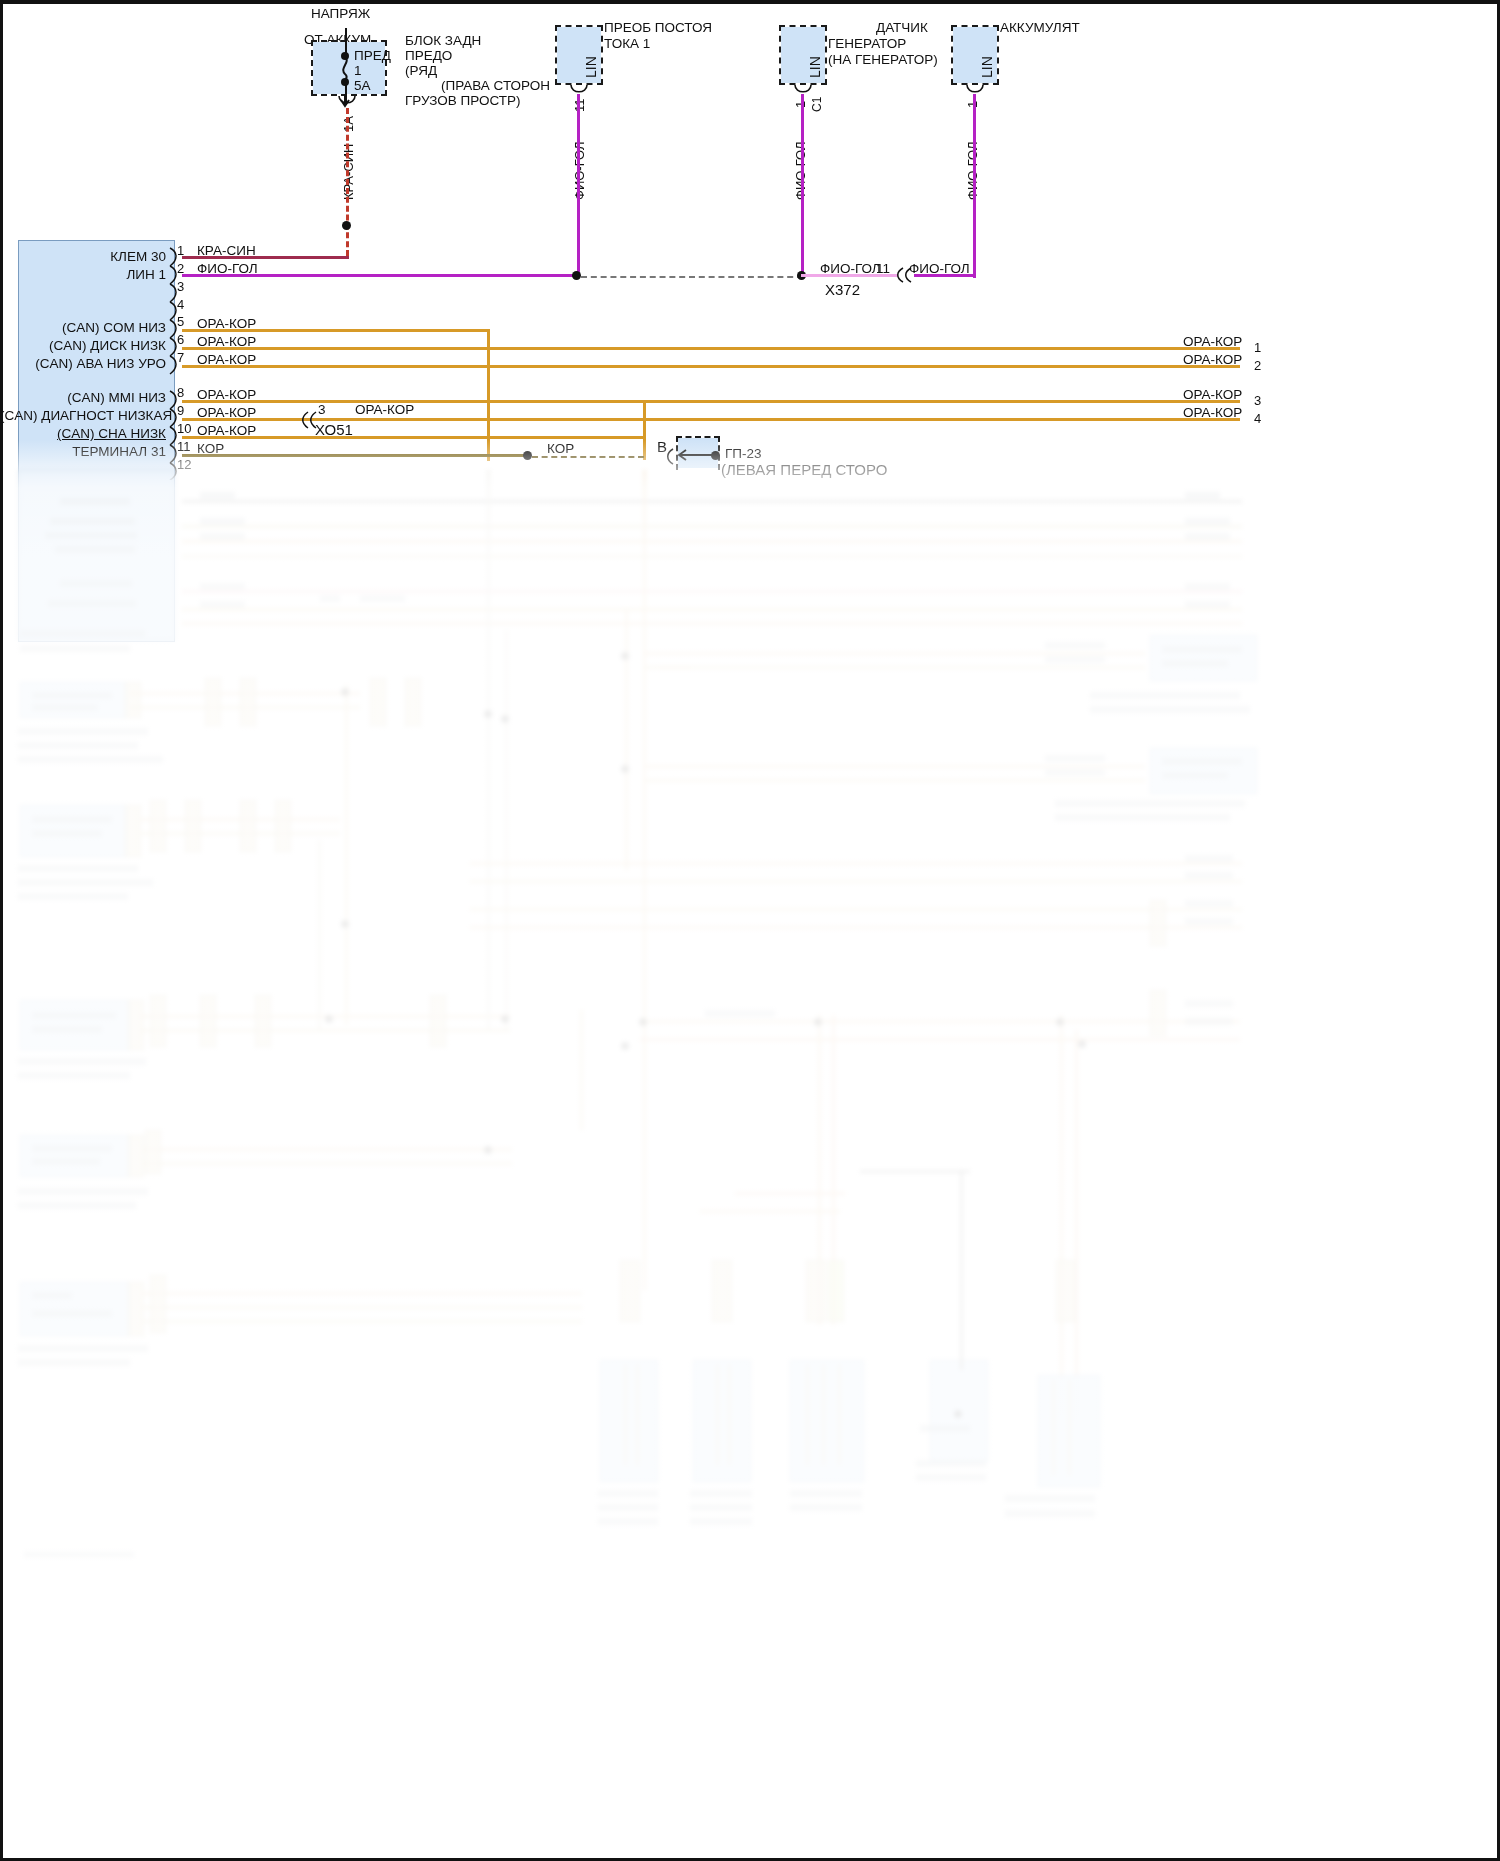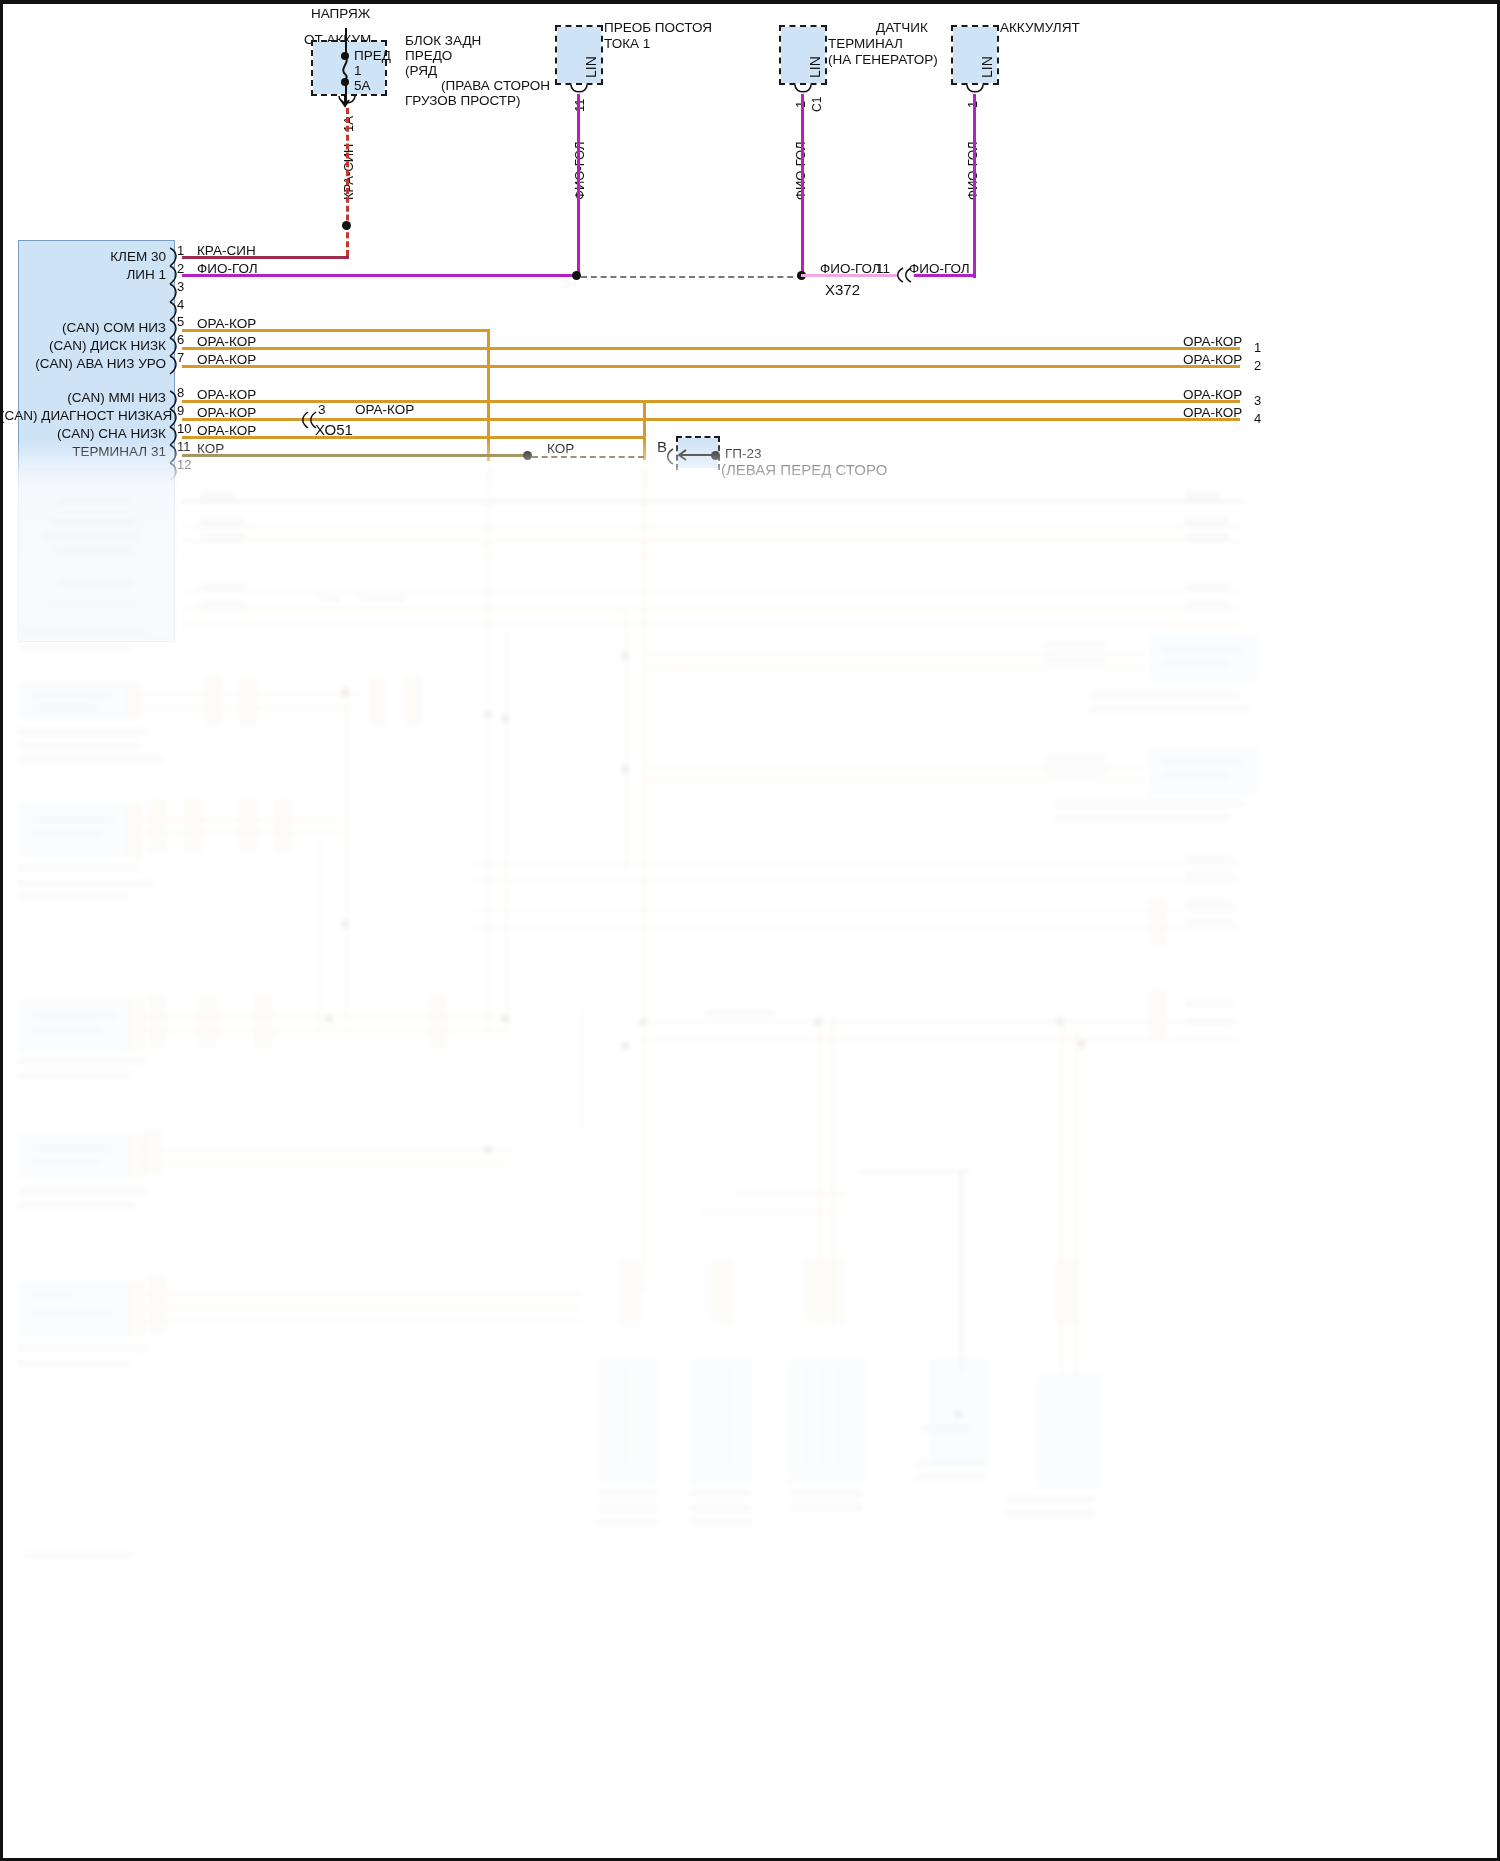--- a/index.html
+++ b/index.html
@@ -124,21 +124,21 @@
 
     <div class="wire wv" style="left:577px;top:94px;height:184px;background:#b521c4;"></div>
   </div>
 
   <div>
     <div class="dashbox" style="left:781px;top:27px;width:44px;height:56px;"></div>
     <div style="position:absolute;left:779px;top:25px;width:48px;height:60px;border:2px dashed #1a1a1a;box-sizing:border-box;"></div>
     <div class="vert" style="left:807px;top:78px;font-size:14px;">LIN</div>
 
     <div class="lbl" style="left:828px;top:20px;padding-left:48px;">ДАТЧИК</div>
-    <div class="lbl" style="left:828px;top:36px;">ТЕРМИНАЛ</div>
+    <div class="lbl" style="left:828px;top:36px;">ГЕНЕРАТОР</div>
     <div class="lbl" style="left:828px;top:52px;">(НА ГЕНЕРАТОР)</div>
 
     <svg style="position:absolute;left:792px;top:85px;" width="22" height="12">
       <path d="M3 0 C3 9, 19 9, 19 0" stroke="#111" stroke-width="1.6" fill="none"></path>
     </svg>
     <div class="vert" style="left:793px;top:108px;">1</div>
     <div class="vert" style="left:810px;top:112px;font-size:12px;">C1</div>
     <div class="vert" style="left:793px;top:200px;">ФИО-ГОЛ</div>
 
     <div class="wire wv" style="left:801px;top:94px;height:184px;background:#b521c4;"></div>
@@ -162,21 +162,21 @@
 
   <div class="box" id="ecu"></div>
 
   <div class="pinname" style="left:0;top:249px;width:166px;">КЛЕМ 30</div>
   <div class="pinname" style="left:0;top:267px;width:166px;">ЛИН 1</div>
   <div class="pinname" style="left:0;top:320px;width:166px;">(CAN) COM НИЗ</div>
   <div class="pinname" style="left:0;top:338px;width:166px;">(CAN) ДИСК НИЗК</div>
   <div class="pinname" style="left:0;top:356px;width:166px;">(CAN) АВА НИЗ УРО</div>
   <div class="pinname" style="left:0;top:390px;width:166px;">(CAN) MMI НИЗ</div>
   <div class="pinname" style="left:0;top:408px;width:166px;">(CAN) ДИАГНОСТ НИЗКАЯ</div>
-  <div class="pinname" style="left:0;top:426px;width:166px;">(CAN) СНА НИЗК</div>
+  <div class="pinname" style="left:0;top:426px;width:166px;text-decoration:underline;">(CAN) СНА НИЗК</div>
   <div class="pinname" style="left:0;top:444px;width:166px;">ТЕРМИНАЛ 31</div>
 
   <div class="pinnum" style="left:177px;top:243px;">1</div>
   <div class="pinnum" style="left:177px;top:261px;">2</div>
   <div class="pinnum" style="left:177px;top:279px;">3</div>
   <div class="pinnum" style="left:177px;top:297px;">4</div>
   <div class="pinnum" style="left:177px;top:314px;">5</div>
   <div class="pinnum" style="left:177px;top:332px;">6</div>
   <div class="pinnum" style="left:177px;top:350px;">7</div>
   <div class="pinnum" style="left:177px;top:385px;">8</div>

